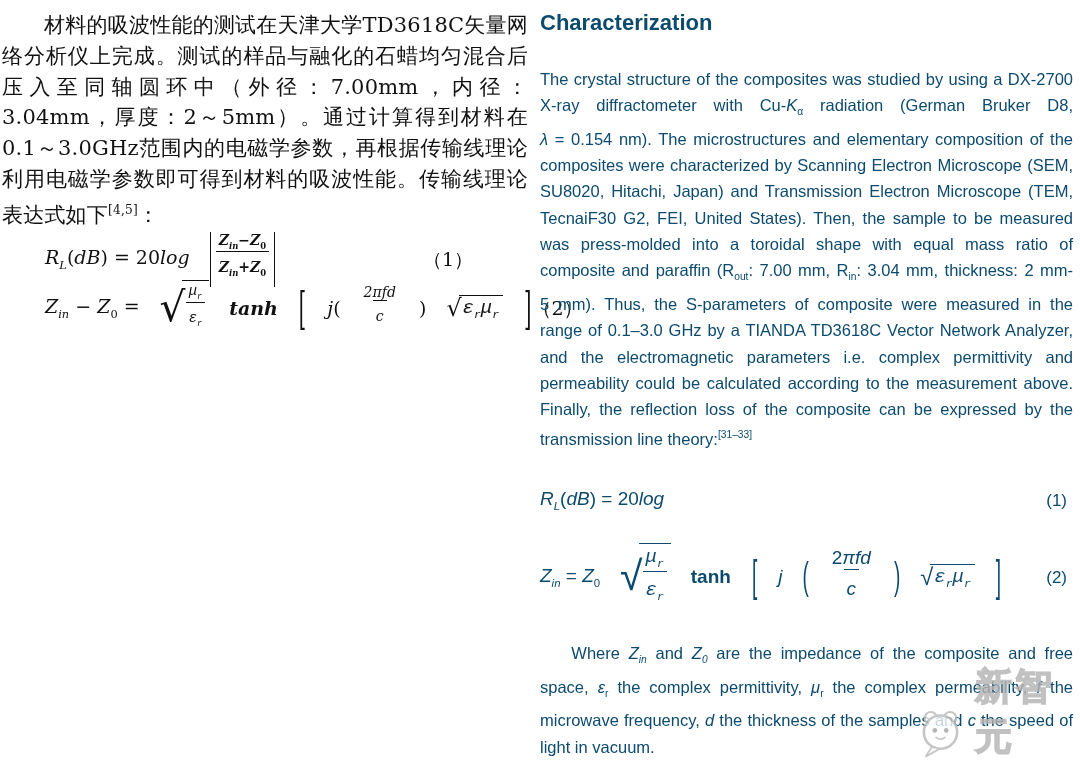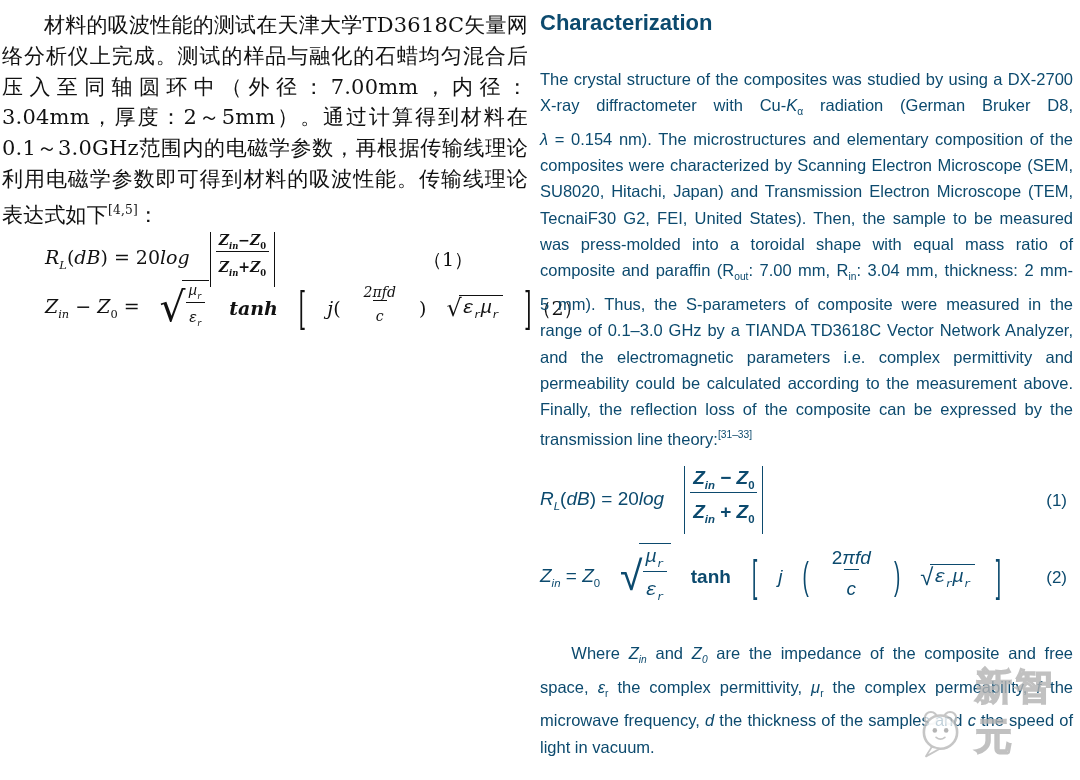--- a/index.html
+++ b/index.html
@@ -137,26 +137,20 @@
   </div>
 
   <div class="col-en">
     <div class="en-heading">Characterization</div>
 
     <p class="en-para">The crystal structure of the composites was studied by using a DX-2700 X-ray diffractometer with Cu-<i>K</i><sub>α</sub> radiation (German Bruker D8, <i>λ</i>&nbsp;=&nbsp;0.154&nbsp;nm). The microstructures and elementary composition of the composites were characterized by Scanning Electron Microscope (SEM, SU8020, Hitachi, Japan) and Transmission Electron Microscope (TEM, TecnaiF30 G2, FEI, United States). Then, the sample to be measured was press-molded into a toroidal shape with equal mass ratio of composite and paraffin (R<sub>out</sub>: 7.00&nbsp;mm, R<sub>in</sub>: 3.04&nbsp;mm, thickness: 2&nbsp;mm-5&nbsp;mm). Thus, the S-parameters of composite were measured in the range of 0.1–3.0&nbsp;GHz by a TIANDA TD3618C Vector Network Analyzer, and the electromagnetic parameters i.e. complex permittivity and permeability could be calculated according to the measurement above. Finally, the reflection loss of the composite can be expressed by the transmission line theory:<sup>[31–33]</sup></p>
 
     <div class="en-eq en-eq-1">
       <span class="eq-body">
         <span><i>R<sub>L</sub></i>(<i>dB</i>) = 20<i>log</i></span>
-        <span class="abs">
-          <span class="frac">
-            <span class="num"><i>Z<sub>in</sub></i> − <i>Z</i><sub>0</sub></span>
-            <span class="den"><i>Z<sub>in</sub></i> + <i>Z</i><sub>0</sub></span>
-          </span>
-        </span>
       </span>
       <span class="eq-no">(1)</span>
     </div>
 
     <div class="en-eq en-eq-2">
       <span class="eq-body">
         <span><i>Z<sub>in</sub></i> = <i>Z</i><sub>0</sub></span>
         <span class="sqrt sqrt-tall">
           <span class="sign">√</span>
           <span class="radicand">

